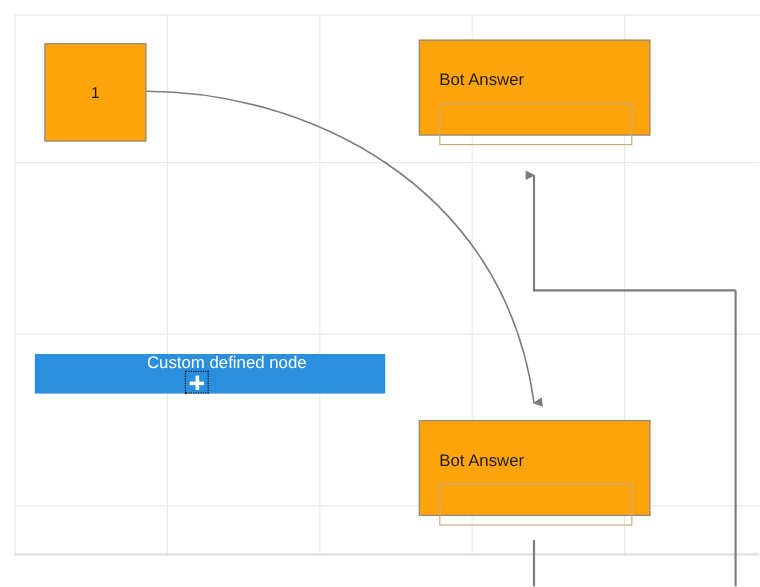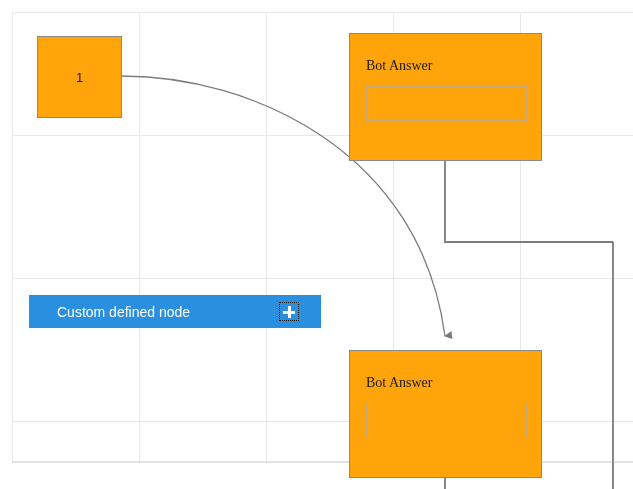--- a/index.html
+++ b/index.html
@@ -72,22 +72,21 @@
     justify-content: center;
   }
   .node-start-label {
     font-size: 13px;
     color: #1a1a1a;
     line-height: 1;
   }
   .node-bot {
     left: 349px;
     width: 193px;
-    height: 128px;
-    font-family: Liberation Serif, serif;
+    height: 80px;
   }
   .node-bot-1 { top: 33px; }
   .node-bot-2 { top: 350px; }
   .node-bot-title {
     position: absolute;
     left: 16px;
     top: 25px;
     font-size: 14px;
     color: #1d1d1d;
     line-height: 1;
@@ -105,20 +104,21 @@
   
   .palette-bar {
     position: absolute;
     left: 29px;
     top: 295px;
     width: 292px;
     height: 33px;
     background: #2B8FE0;
     display: flex;
     align-items: center;
+    flex-direction: column;
   }
   .palette-label {
     margin-left: 28px;
     font-size: 14px;
     color: #ffffff;
     line-height: 1;
     flex: 1;
   }
   .palette-add {
     width: 20px;

